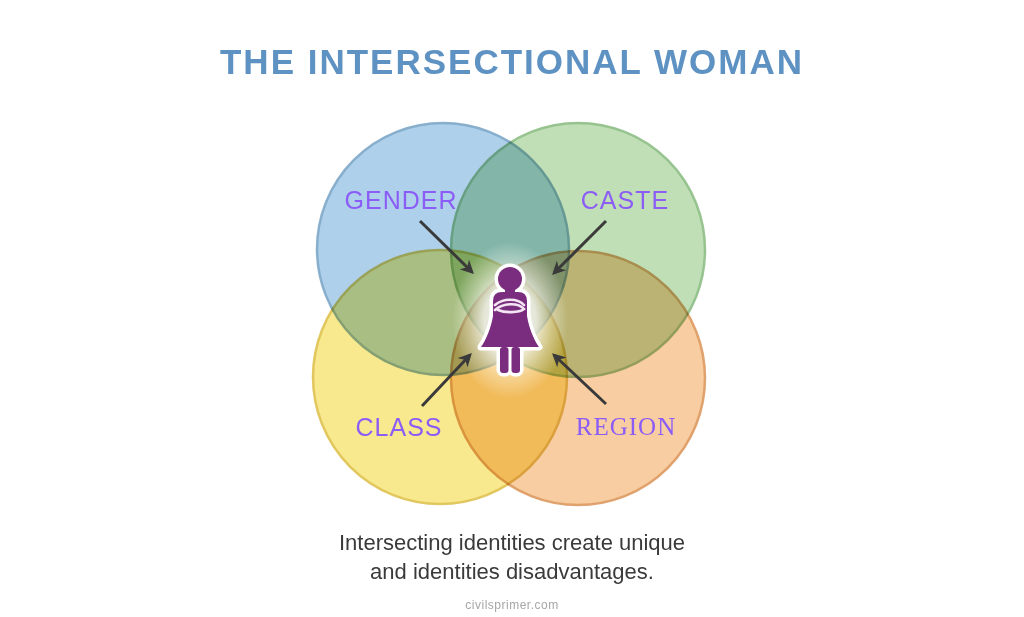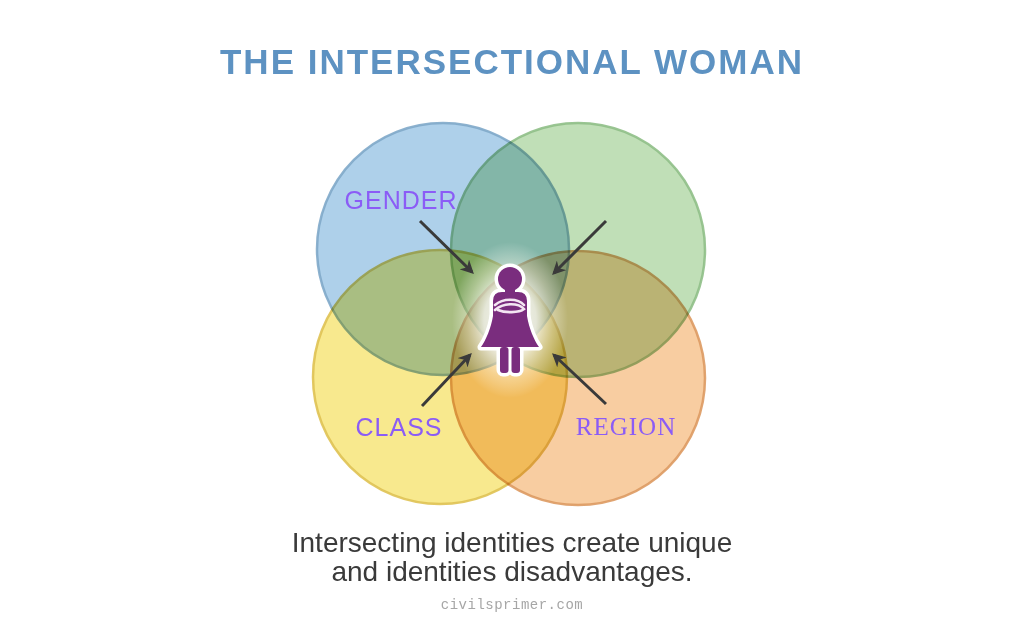--- a/index.html
+++ b/index.html
@@ -37,31 +37,31 @@
   }
   .lbl-gender { left: 401px; top: 200px; }
   .lbl-caste  { left: 625px; top: 200px; }
   .lbl-class  { left: 399px; top: 427px; }
   .lbl-region { left: 626px; top: 427px; font-family: Liberation Serif, serif; }
   .caption {
     position: absolute;
     left: 512px; top: 528px;
     transform: translateX(-50%);
     text-align: center;
-    font-size: 28px;
+    font-size: 22px;
     line-height: 29px;
     color: #3a3a3a;
     white-space: nowrap;
   }
   .watermark {
     position: absolute;
     left: 512px; top: 605px;
     transform: translate(-50%, -50%);
-    font-family: Liberation Mono, monospace;
-    font-size: 14px;
+    font-family: Liberation Sans, sans-serif;
+    font-size: 12px;
     letter-spacing: 0.5px;
     color: #a6a6a6;
     white-space: nowrap;
   }
 </style>
 </head>
 <body>
 
 <div class="stage">
 
@@ -114,20 +114,21 @@
       <g fill="none" stroke="#f3e6f2" stroke-width="2.6" stroke-linecap="round">
         <path d="M495,305 C503,298 518,298 524,305"></path>
         <path d="M495,310 C504,302 519,303 524,309 C519,313 505,313 498,310"></path>
       </g>
     </g>
   </svg>
 
   <div class="page-title">THE INTERSECTIONAL WOMAN</div>
 
   <div class="v-label lbl-gender">GENDER</div>
+  <div class="v-label lbl-caste">CASTE</div>
   <div class="v-label lbl-class">CLASS</div>
   <div class="v-label lbl-region">REGION</div>
 
   <div class="caption">
     <div>Intersecting identities create unique</div>
     <div>and identities disadvantages.</div>
   </div>
 
   <div class="watermark">civilsprimer.com</div>
 </div>

